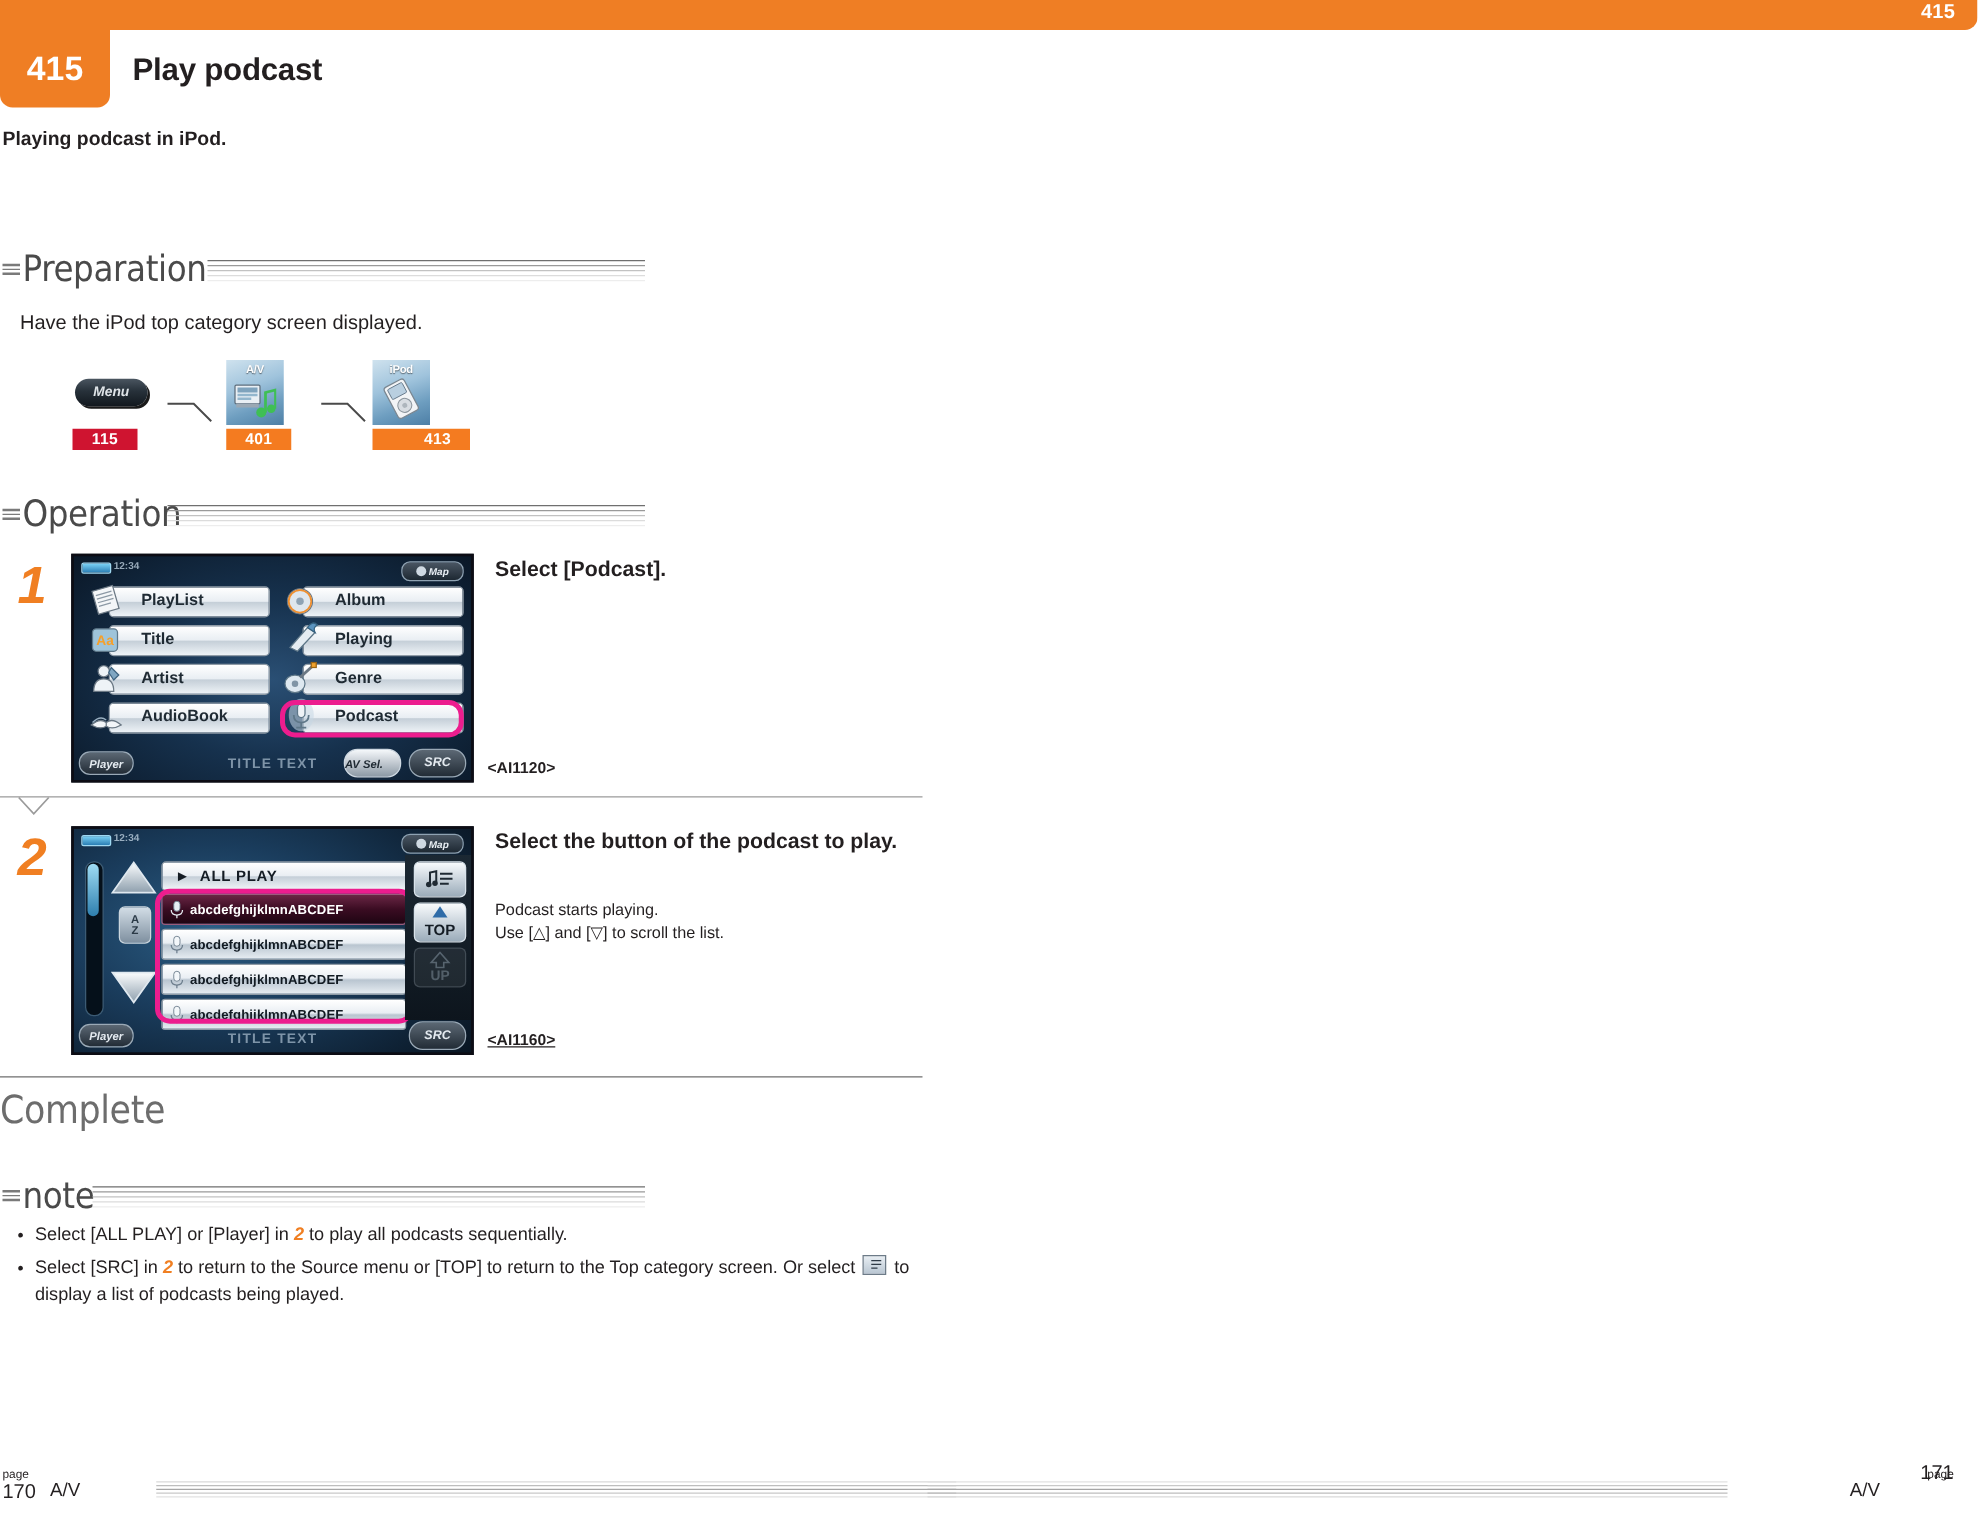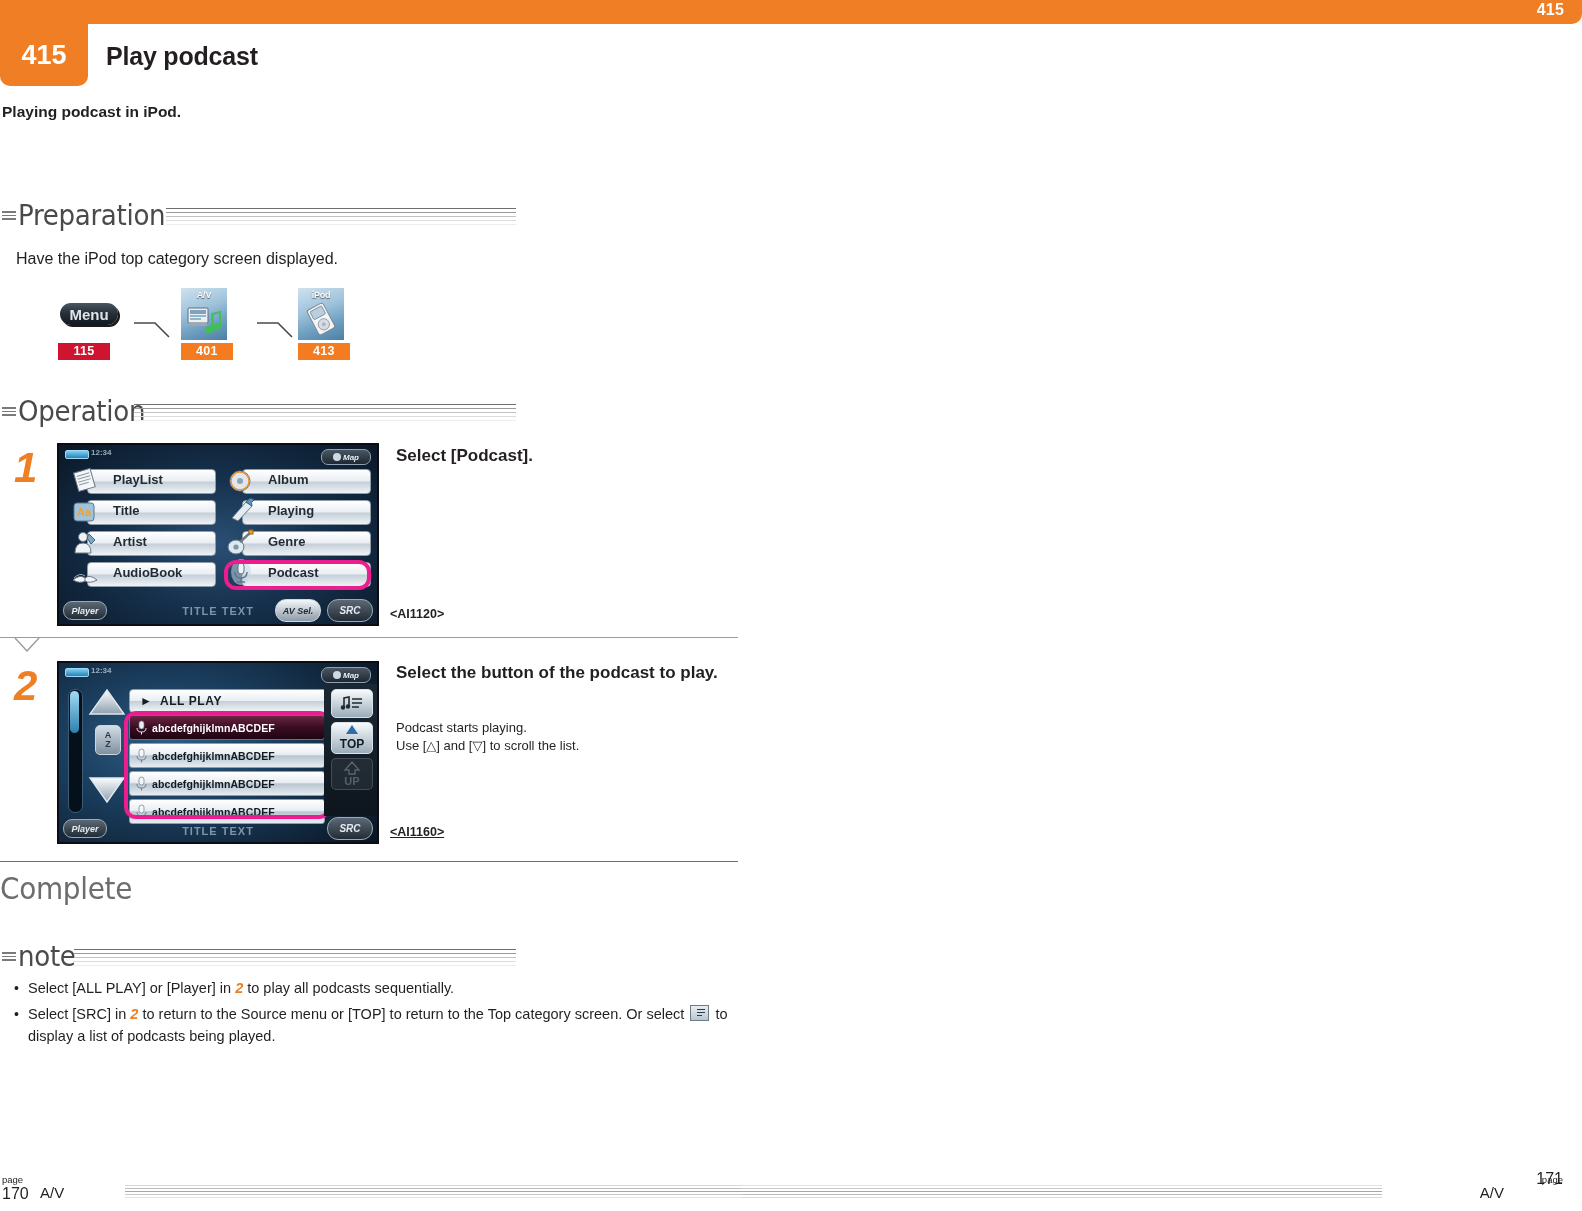--- a/index.html
+++ b/index.html
@@ -132,22 +132,23 @@
   .badge-org  { background: #f47b20; }
 
   .menu-btn {
     width: 58px; height: 22px;
     margin-top: 17px; margin-left: 2px;
     border-radius: 11px;
     background: linear-gradient(180deg,#4a5560 0%,#27313a 45%,#12181e 100%);
     box-shadow: 2px 2px 0 #1a1a1a;
     display: flex; align-items: center; justify-content: center;
     color: #dfe4e8;
-    font-size: 15px;
-    font-weight: bold;
+    font-size: 11px;
+    font-weight: bold;
+    font-style: italic;
   }
   .tile {
     width: 46px; height: 52px;
     margin-top: 2px;
     position: relative;
     overflow: hidden;
     background: linear-gradient(160deg,#cfe2ee 0%,#9fc3dc 40%,#6e9ec0 70%,#4d7fa6 100%);
   }
   .tile-cap {
     position: absolute;
@@ -369,21 +370,21 @@
       <div class="tile-cap">iPod</div>
       <svg class="tile-ipod-art" viewBox="0 0 36 36">
         <g transform="rotate(-28 18 18)">
           <rect x="9" y="4" width="18" height="28" rx="2.5" fill="#f2f4f6" stroke="#7b8791" stroke-width="1"></rect>
           <rect x="11.5" y="6.5" width="13" height="9" rx="1" fill="#b9cfe0" stroke="#66798a" stroke-width=".7"></rect>
           <circle cx="18" cy="24" r="5.6" fill="#d8dde2" stroke="#8a949c" stroke-width=".8"></circle>
           <circle cx="18" cy="24" r="2" fill="#aeb6bd"></circle>
         </g>
       </svg>
     </div>
-    <div class="prep-badge badge-org" style="left:0;">413</div>
+    <div class="prep-badge badge-org" style="left:0;padding-left:26px;">413</div>
   </div>
 </div>
 
 <div class="sect" style="top:396px;">
   <span class="sect-mark">
       <i></i>
       <i></i>
       <i></i>
     </span>
   <span class="sect-label">Operation</span>
@@ -493,21 +494,21 @@
         <span style="position:absolute;left:42px;top:5px;font-size:13px;font-weight:bold;color:#1f2a33;">Podcast</span>
       </div>
     </div>
 
     <div style="position:absolute;left:165px;top:115px;width:147px;height:30px;border:4px solid #ec1d8e;border-radius:12px;box-sizing:border-box;"></div>
 
     <div style="position:absolute;left:4px;bottom:4px;width:42px;height:17px;border-radius:9px;background:linear-gradient(180deg,#5c6874,#222c36);border:1px solid #9aa9b6;display:flex;align-items:center;justify-content:center;">
       <span style="font-size:9px;font-weight:bold;color:#e4eaf0;font-style:italic;">Player</span>
     </div>
     <div style="position:absolute;left:0;right:0;bottom:7px;text-align:center;font-size:11px;font-weight:bold;color:#7e94a8;letter-spacing:1px;">TITLE TEXT</div>
-    <div style="position:absolute;right:56px;bottom:2px;width:44px;height:21px;border-radius:11px;background:linear-gradient(180deg,#f4f7fa,#8d9aa6);border:1px solid #cfd9e2;display:flex;align-items:center;justify-content:center;">
+    <div style="position:absolute;right:56px;bottom:2px;width:44px;height:21px;border-radius:11px;background:linear-gradient(180deg,#f4f7fa,#8d9aa6);border:1px solid #cfd9e2;display:flex;align-items:center;justify-content:flex-start;">
       <span style="font-size:9px;font-weight:bold;color:#1f2a33;font-style:italic;">AV Sel.</span>
     </div>
     <div style="position:absolute;right:4px;bottom:2px;width:44px;height:21px;border-radius:11px;background:linear-gradient(180deg,#5c6874,#222c36);border:1px solid #9aa9b6;display:flex;align-items:center;justify-content:center;">
       <span style="font-size:10px;font-weight:bold;color:#e4eaf0;font-style:italic;">SRC</span>
     </div>
   </div>
 </div>
 
 <div class="ai-ref" style="left:390px; top:607px;">&lt;AI1120&gt;</div>
 <div class="step-head" style="left:396px; top:445px; width:330px;">Select [Podcast].</div>

